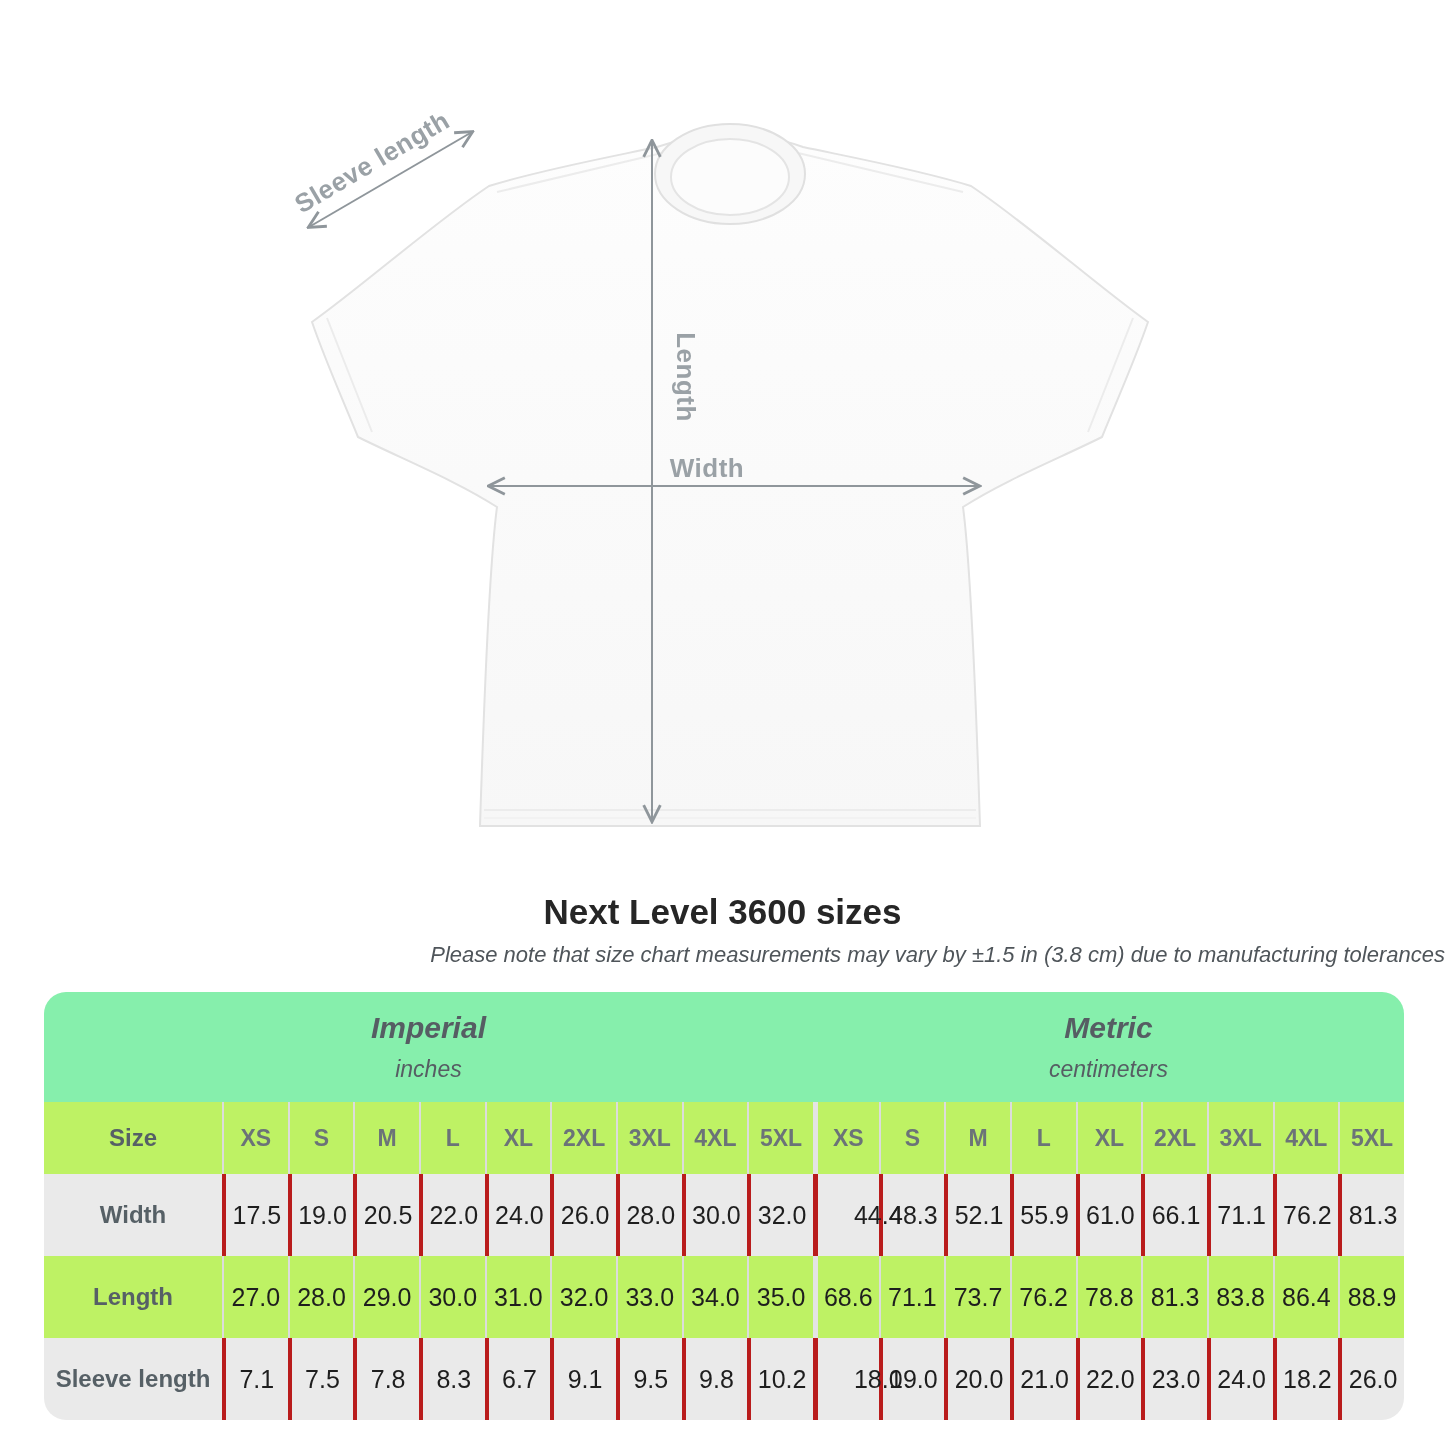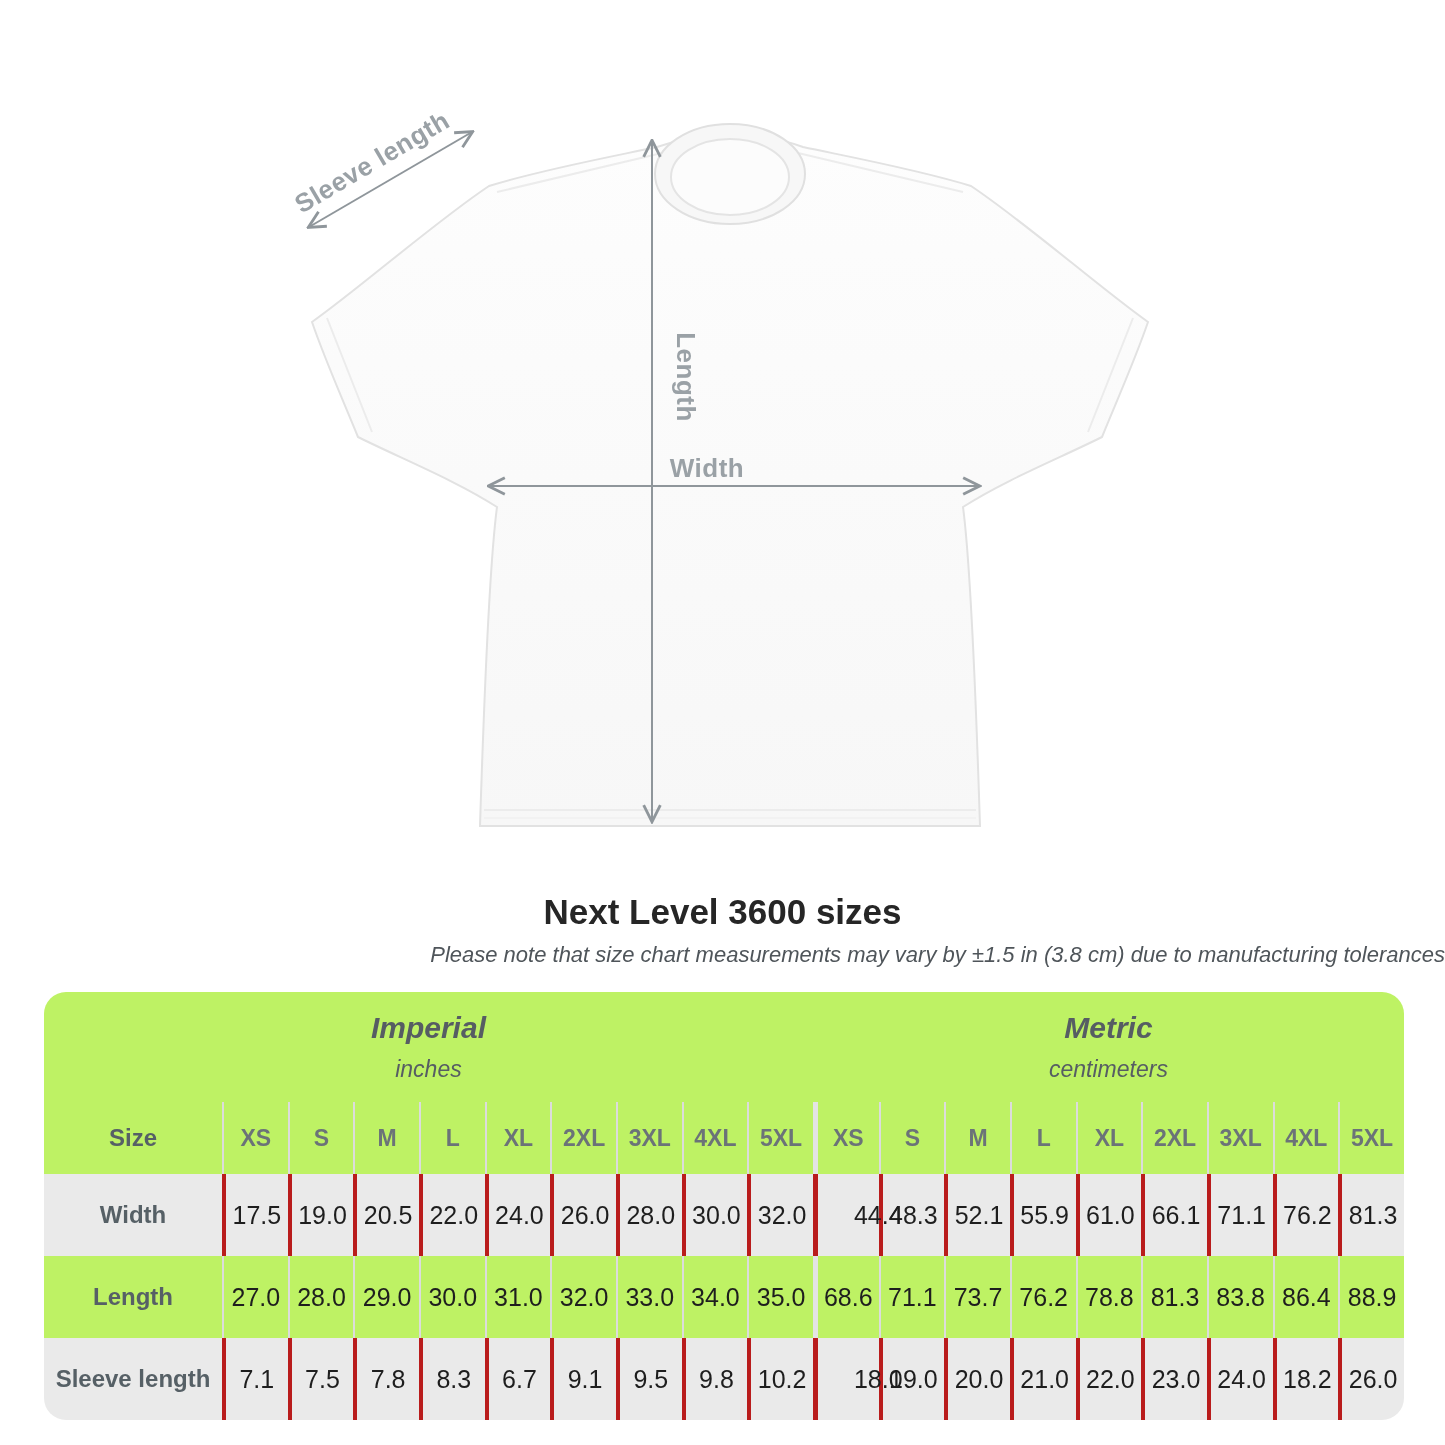--- a/index.html
+++ b/index.html
@@ -15,21 +15,21 @@
          font-size:35px;font-weight:bold;color:#262626;}
   .note{position:absolute;top:942px;left:0;width:1445px;text-align:right;
         font-style:italic;font-size:22px;color:#4f555a;}
 
   
   .table-wrap{position:absolute;left:44px;top:992px;width:1360px;border-radius:22px;overflow:hidden;}
   table.size-table{border-collapse:separate;border-spacing:0;table-layout:fixed;width:1360px;}
   col.c-label{width:178px;}
   .size-table th,.size-table td{padding:0;text-align:center;vertical-align:middle;box-sizing:border-box;}
 
-  .r-group th{background:#bef264;height:110px;vertical-align:middle;}
+  .r-group th{background:#86efac;height:110px;vertical-align:middle;}
   .group-title{font-style:italic;font-weight:bold;font-size:30px;color:#565d63;line-height:1;}
   .group-unit{font-style:italic;font-weight:normal;font-size:23px;color:#565d63;margin-top:15px;line-height:1;}
 
   .r-sizes th{background:#ffffff;height:72px;font-size:23px;font-weight:bold;color:#6b7378;}
   .r-sizes th.lbl{font-size:24px;color:#566066;}
 
   .r-data{height:82px;}
   .r-data th{font-size:24px;font-weight:bold;color:#566066;}
   .r-data td{font-size:25px;font-weight:normal;color:#1e1e1e;}
   .row-gray th,.row-gray td{background:#eaeaea;}

